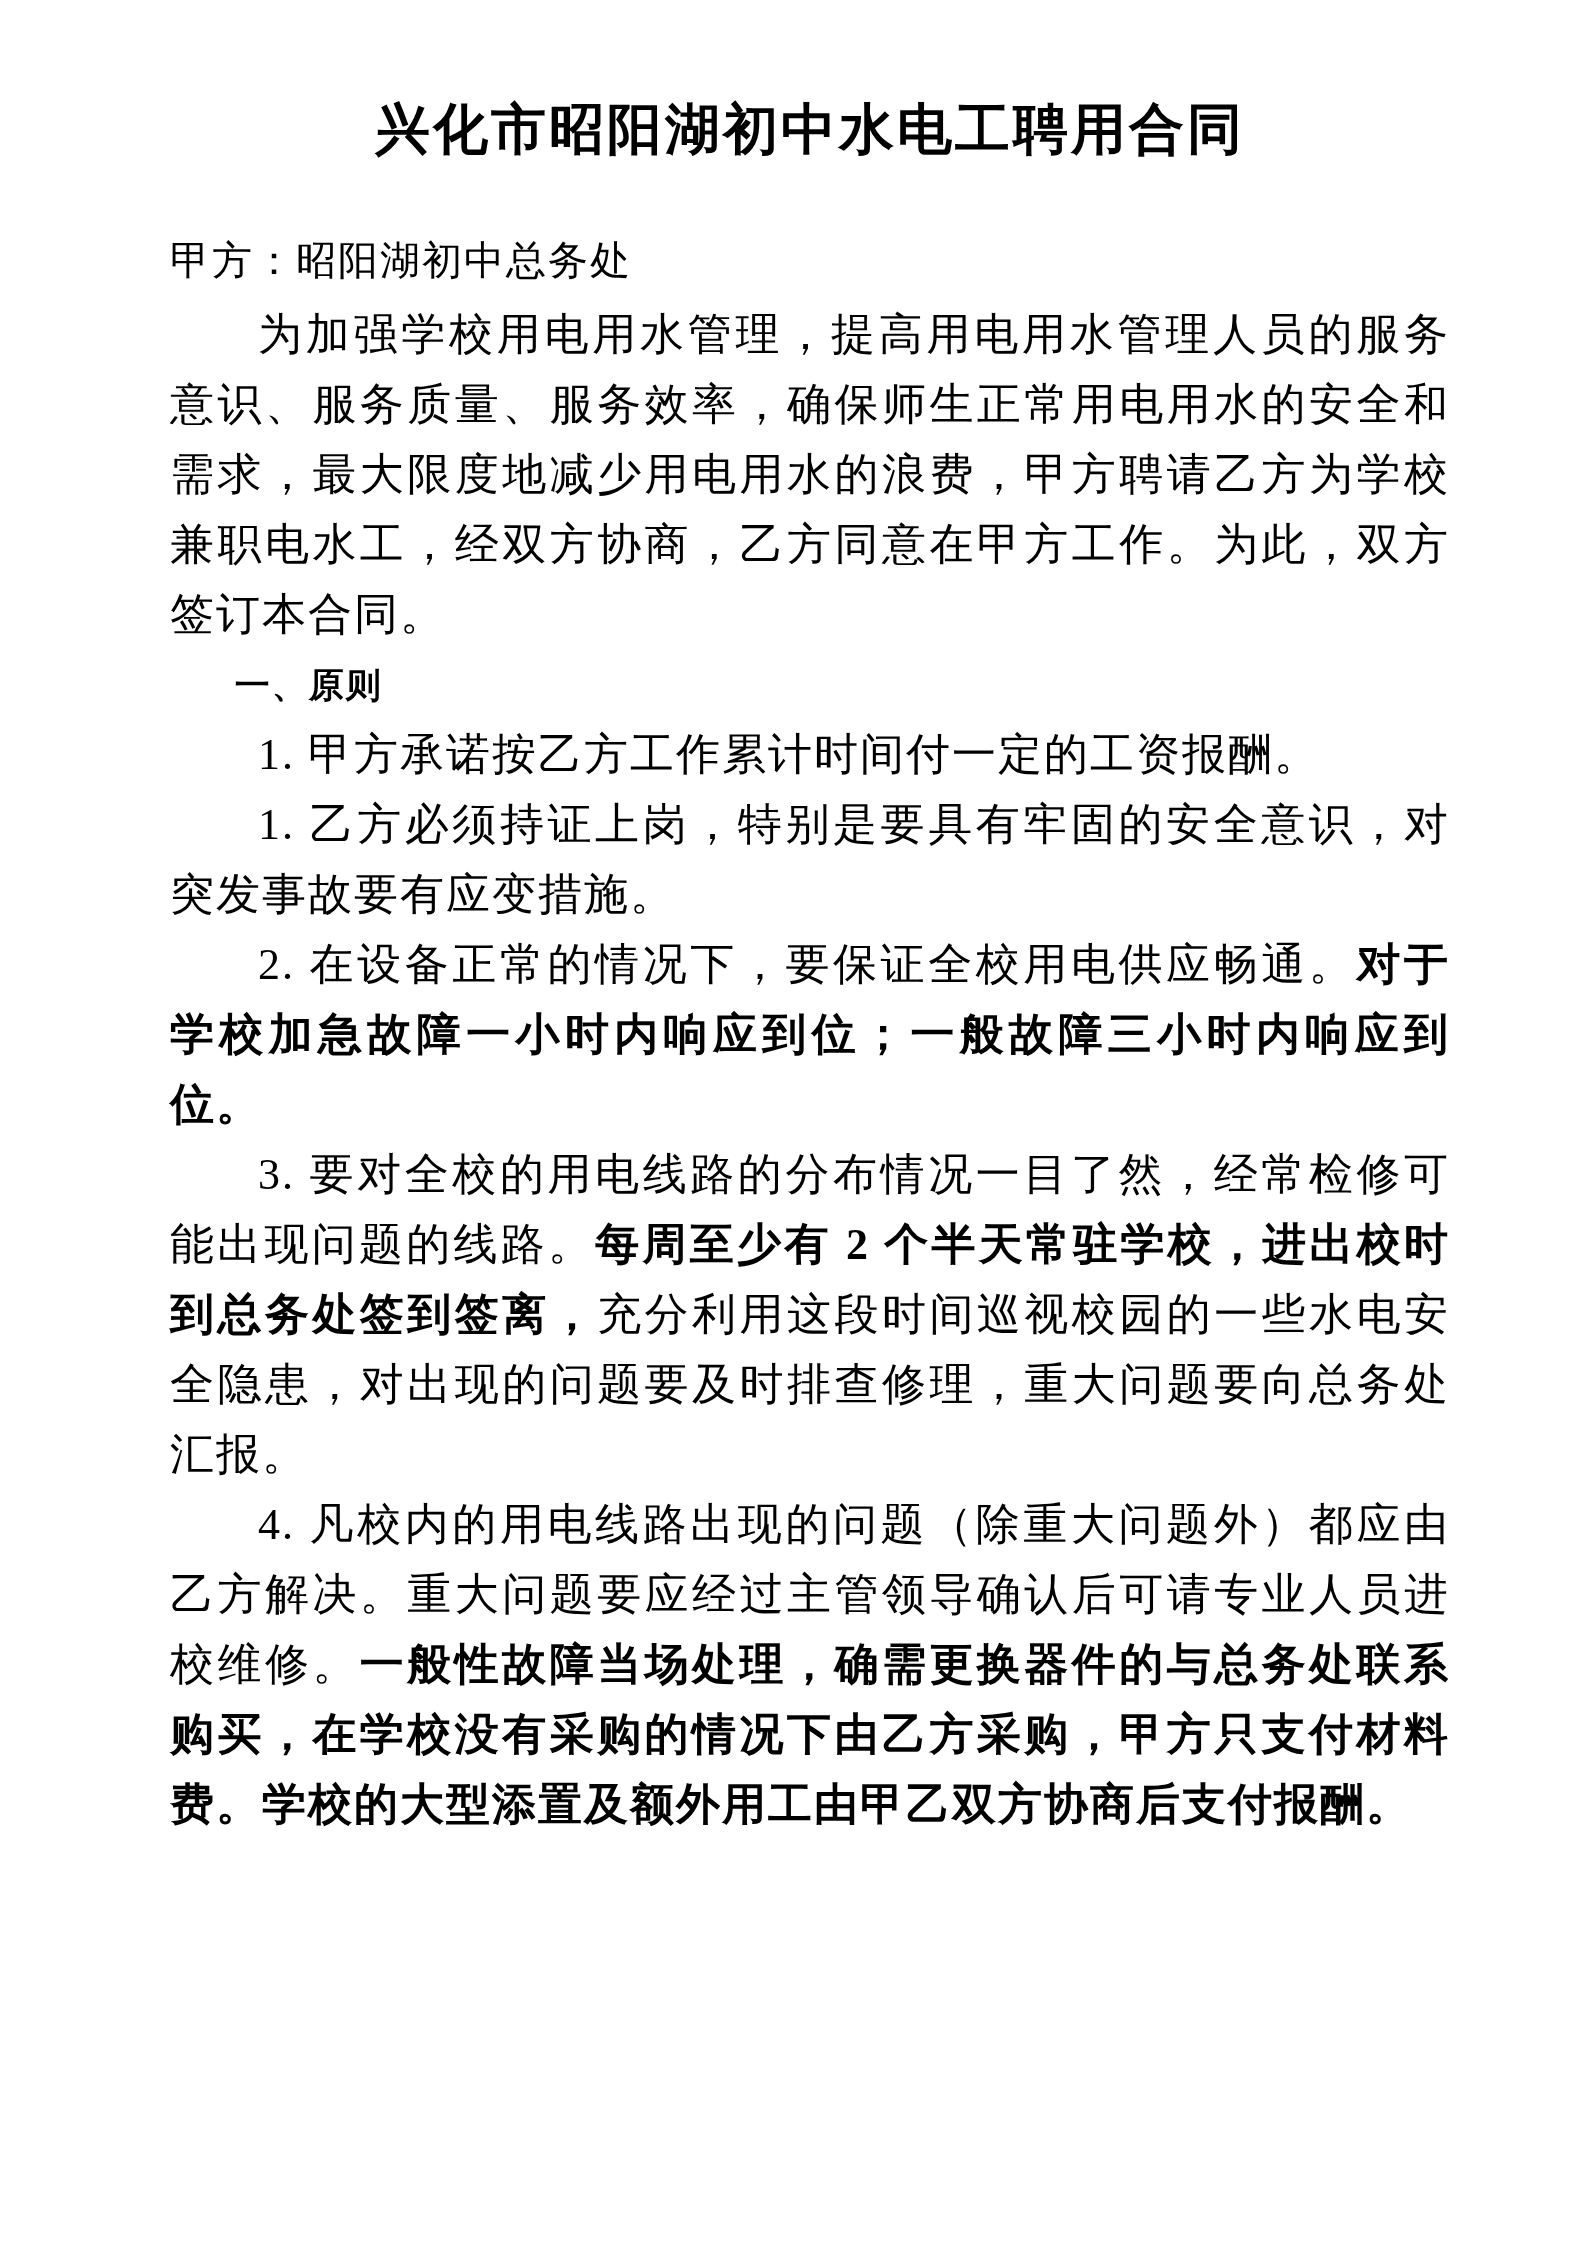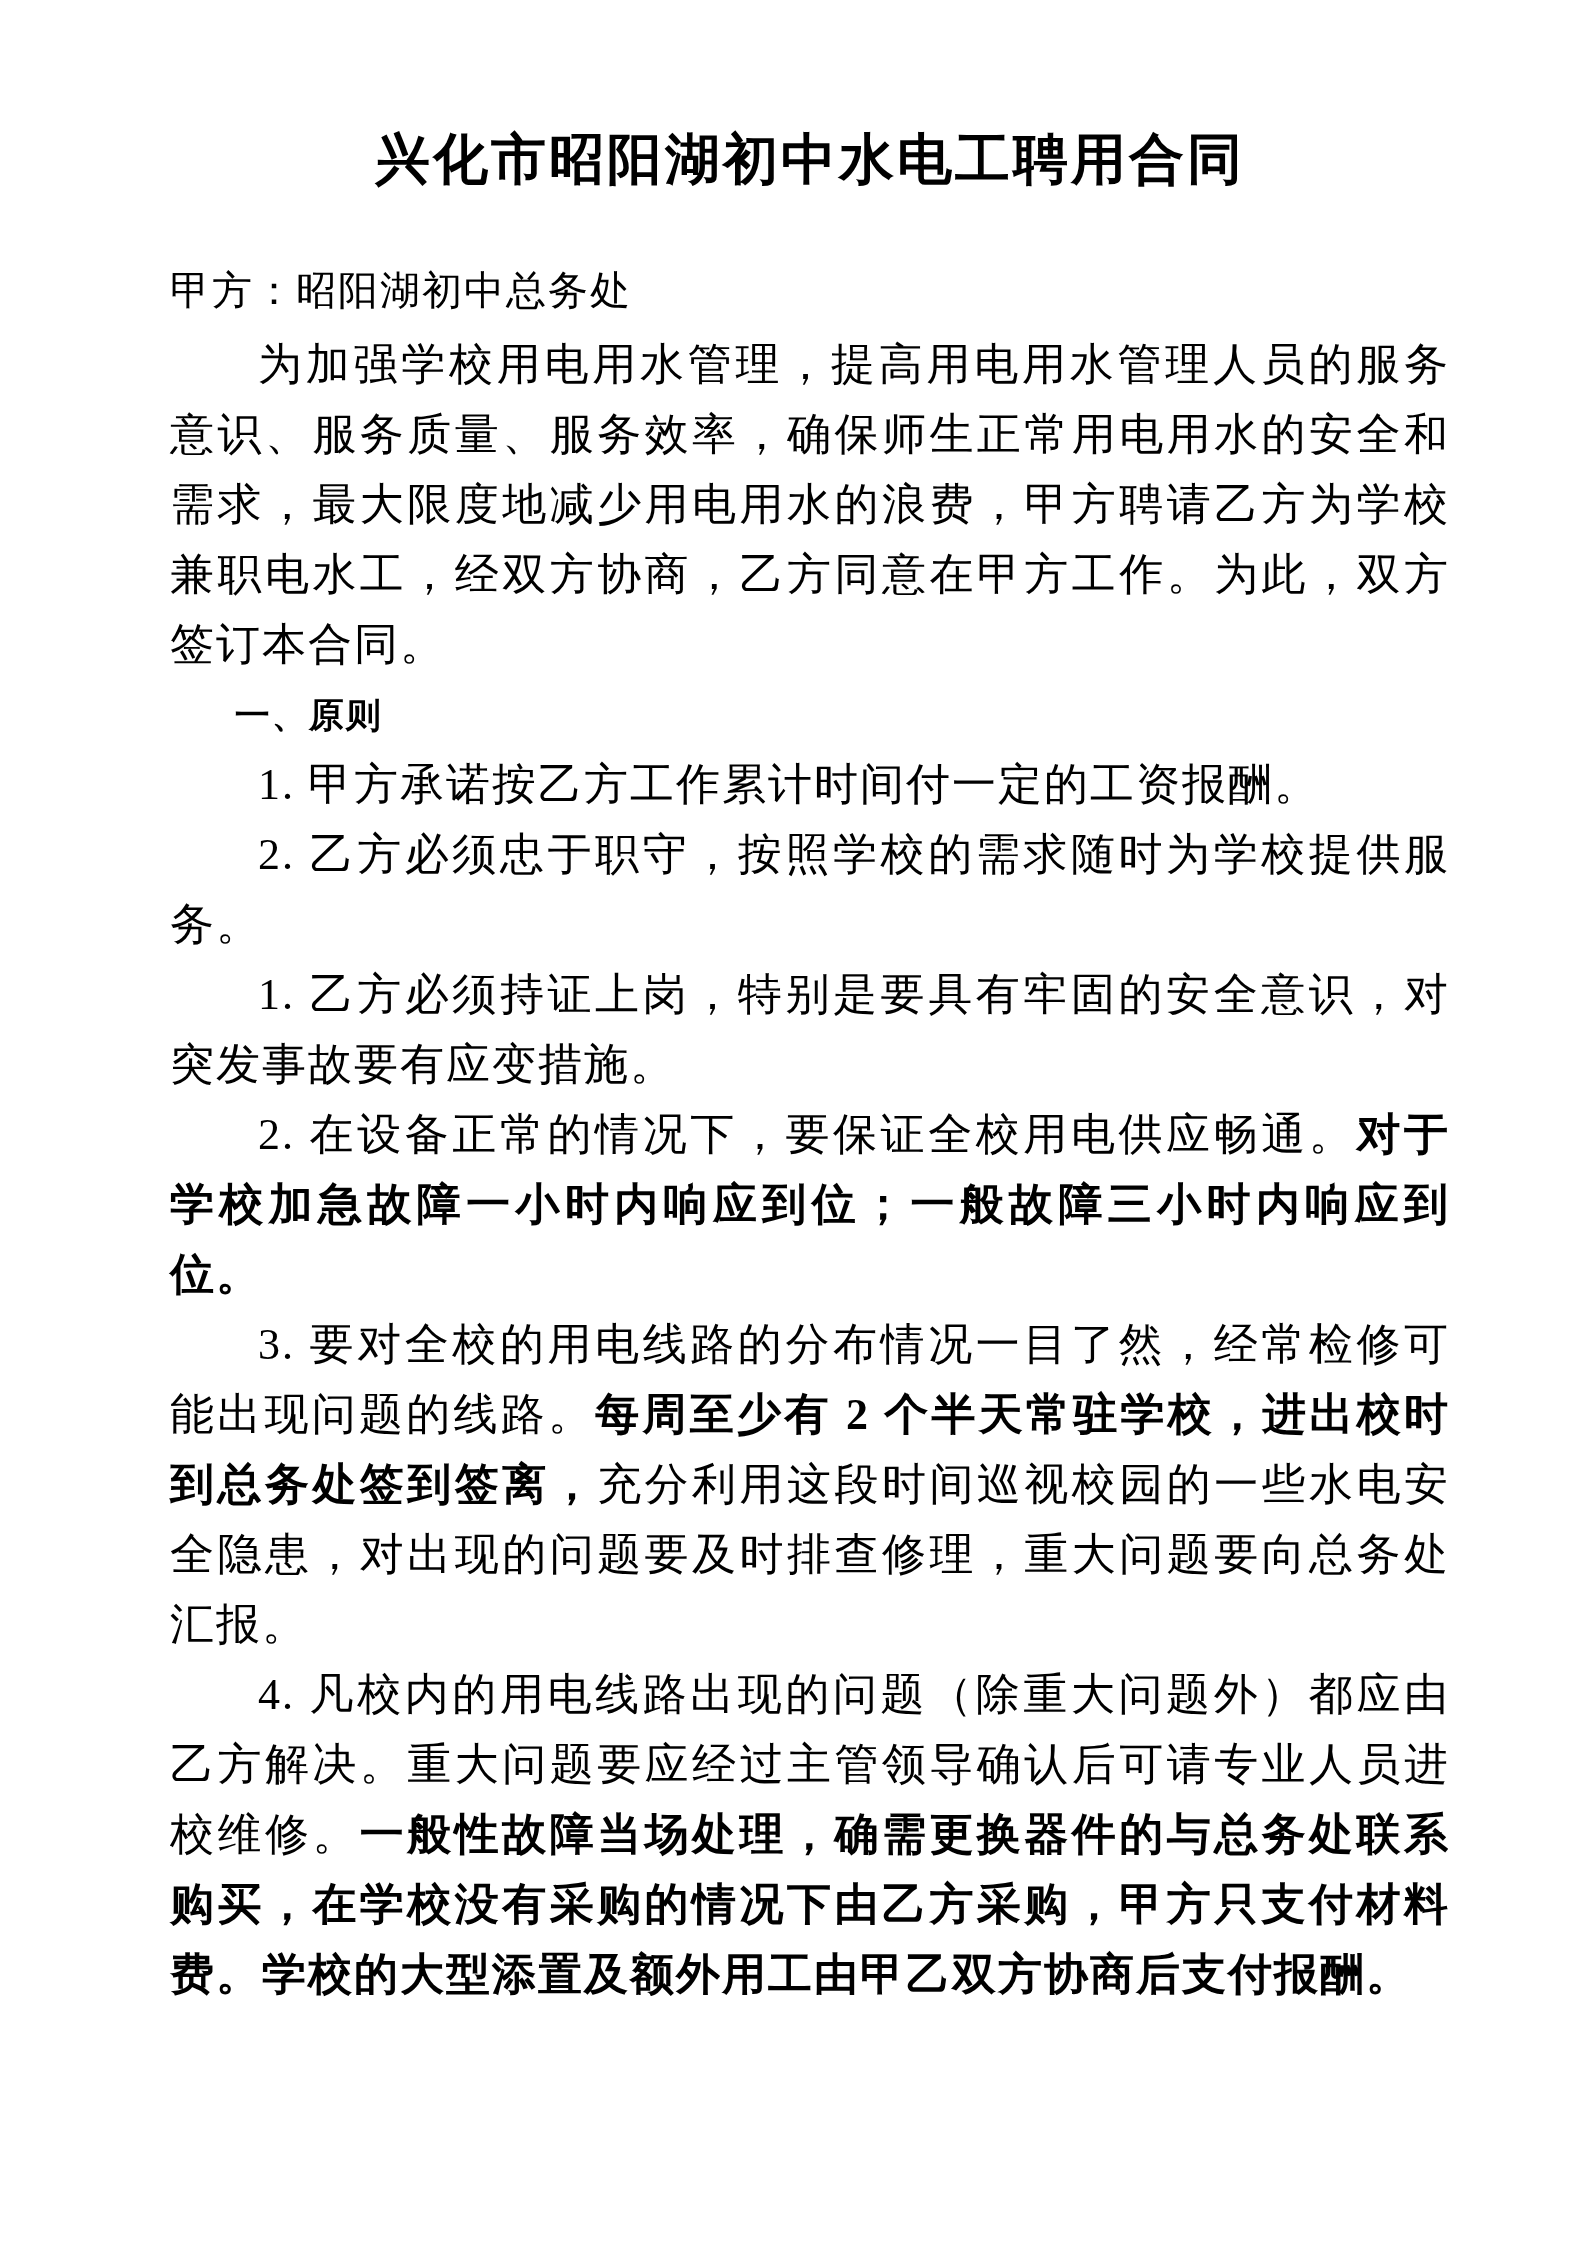--- a/index.html
+++ b/index.html
@@ -8,21 +8,21 @@
     background: #ffffff;
   }
   .page {
     position: relative;
     width: 1586px;
     height: 2244px;
     margin: 0 auto;
     background: #ffffff;
     color: #000000;
     box-sizing: border-box;
-    padding: 120px 136px 0 170px;
+    padding: 90px 136px 0 170px;
     overflow: hidden;
     font-family: "Liberation Serif", "DejaVu Serif", serif;
   }
   .title {
     margin: 0 0 52px 0;
     text-align: center;
     font-family: "Liberation Serif", "DejaVu Serif", serif;
     font-weight: bold;
     font-size: 55px;
     line-height: 80px;
@@ -83,21 +83,20 @@
     <span>甲方：</span><span>昭阳湖初中总务处</span>
   </div>
 
 
   <p class="para"><span>为加强学校用电用水管理，提高用电用水管理人员的服务意识、服务质量、服务效率，确保师生正常用电用水的安全和需求，最大限度地减少用电用水的浪费，甲方聘请乙方为学校兼职电水工，经双方协商，乙方同意在甲方工作。为此，双方签订本合同。</span></p>
 
   <h2 class="section-heading">一、原则</h2>
 
   <p class="para"><span>1. 甲方承诺按乙方工作累计时间付一定的工资报酬。</span></p>
 
-  <p class="para"><span>2. 乙方必须忠于职守，按照学校的需求随时为学校提供服务。</span></p>
 
 
   <p class="para"><span>1. 乙方必须持证上岗，特别是要具有牢固的安全意识，对突发事故要有应变措施。</span></p>
 
   <p class="para"><span>2. 在设备正常的情况下，要保证全校用电供应畅通。</span><span class="bold">对于学校加急故障一小时内响应到位；一般故障三小时内响应到位。</span></p>
 
   <p class="para"><span>3. 要对全校的用电线路的分布情况一目了然，经常检修可能出现问题的线路。</span><span class="bold">每周至少有 2 个半天常驻学校，进出校时到总务处签到签离，</span><span>充分利用这段时间巡视校园的一些水电安全隐患，对出现的问题要及时排查修理，重大问题要向总务处汇报。</span></p>
 
   <p class="para"><span>4. 凡校内的用电线路出现的问题（除重大问题外）都应由乙方解决。重大问题要应经过主管领导确认后可请专业人员进校维修。</span><span class="bold">一般性故障当场处理，确需更换器件的与总务处联系购买，在学校没有采购的情况下由乙方采购，甲方只支付材料费。学校的大型添置及额外用工由甲乙双方协商后支付报酬。</span></p>
 

